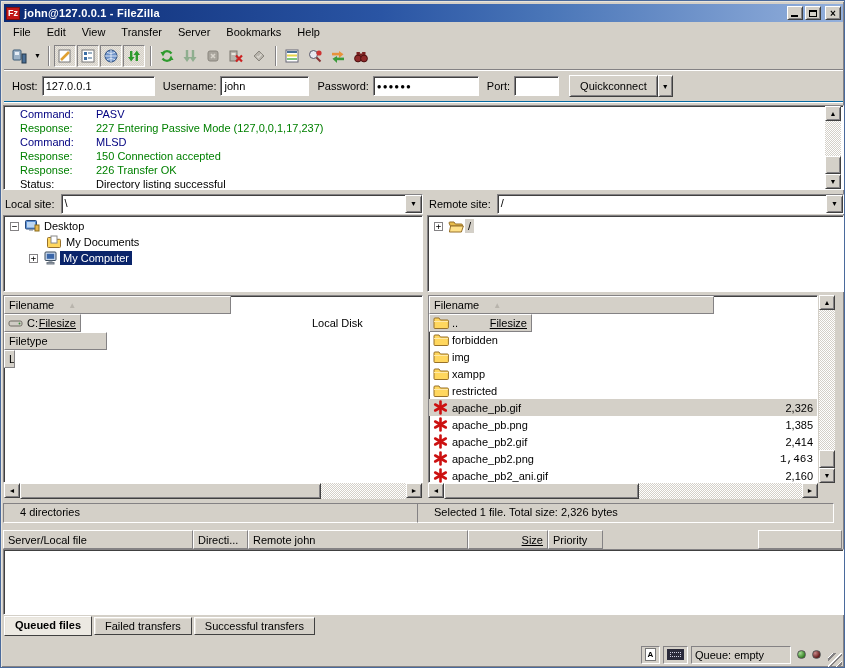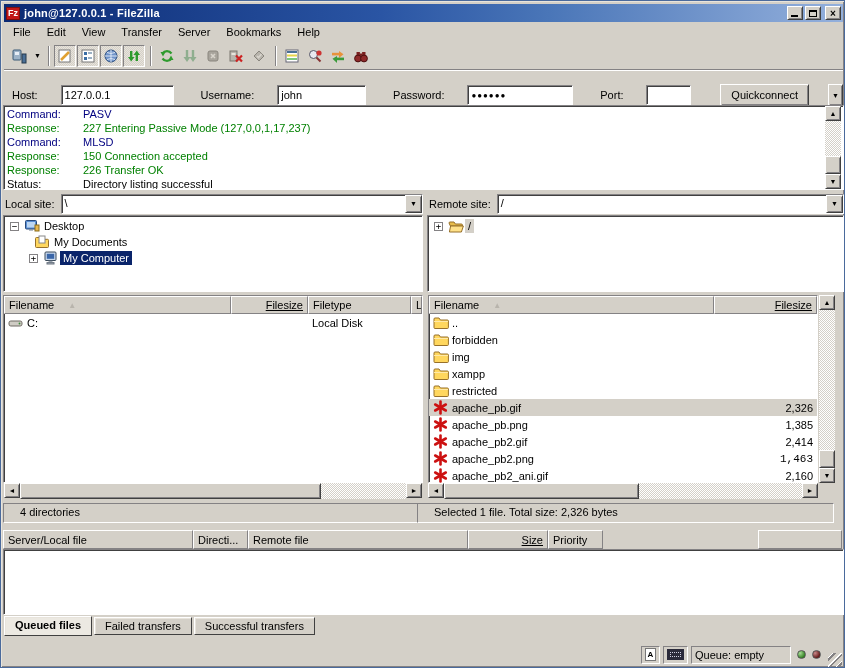--- a/index.html
+++ b/index.html
@@ -40,28 +40,28 @@
     border-bottom:1px solid #848284;box-shadow:0 1px 0 #fff;}
   .tb-btn{width:22px;height:22px;display:flex;align-items:center;justify-content:center;margin-right:1px;}
   .tb-btn.pressed{border:1px solid;border-color:#848284 #fff #fff #848284;
     background-color:#e8e4dc;
     background-image:linear-gradient(45deg,#d4d0c8 25%,transparent 25%,transparent 75%,#d4d0c8 75%),
                      linear-gradient(45deg,#d4d0c8 25%,transparent 25%,transparent 75%,#d4d0c8 75%);
     background-size:2px 2px;background-position:0 0,1px 1px;}
   .tb-sep{width:2px;height:20px;margin:0 4px;border-left:1px solid #848284;border-right:1px solid #fff;}
   .tb-dd{width:13px;height:22px;display:flex;align-items:center;justify-content:center;font-size:7px;}
   
-  .quickbar{left:3px;top:80px;width:839px;height:31px;display:flex;align-items:center;
-    border-bottom:3px solid #0369a1;box-shadow:0 1px 0 #fff;justify-content:space-between;}
+  .quickbar{left:3px;top:70px;width:839px;height:31px;display:flex;align-items:center;
+    border-bottom:1px solid #0369a1;box-shadow:0 1px 0 #fff;}
   .quickbar label{margin:0 4px 0 8px;}
   .qc-input{height:20px;font-family:"Liberation Sans",sans-serif;font-size:11px;padding:1px 3px;outline:none;}
   .qc-btn{height:22px;padding:0 10px;font-size:11px;display:flex;align-items:center;margin-left:10px;}
   .qc-dd{height:22px;width:15px;display:flex;align-items:center;justify-content:center;font-size:7px;}
   
-  .log{left:2px;top:104px;width:841px;height:85px;padding:1px 0 0 3px;line-height:14px;overflow:hidden;}
+  .log{left:2px;top:104px;width:841px;height:85px;padding:1px 0 0 16px;line-height:14px;overflow:hidden;}
   .log-label{display:inline-block;width:76px;}
   .log-line.command{color:#000080;}
   .log-line.response{color:#008000;}
   .log-line.status{color:#000;}
   .log-scroll{right:3px;top:105px;width:16px;height:83px;}
   
   .sb-v{display:flex;flex-direction:column;}
   .sb-h{display:flex;flex-direction:row;}
   .sb-arrow{width:16px;height:15px;display:flex;align-items:center;justify-content:center;font-size:7px;color:#000;flex:none;}
   .sb-track{flex:1;}
@@ -77,21 +77,21 @@
   .tree-row{height:16px;display:flex;align-items:center;white-space:nowrap;}
   .expander{width:9px;height:9px;background:#fff;border:1px solid #848284;font-size:9px;line-height:7px;
     display:flex;align-items:center;justify-content:center;margin-right:5px;flex:none;font-family:"DejaVu Sans Mono",monospace;}
   .exp-none{width:14px;flex:none;}
   .tree-ico{width:17px;height:16px;display:flex;align-items:center;flex:none;}
   .tree-label{padding:1px 3px;}
   .sel-active{background:#0a246a;color:#fff;}
   .sel-inactive{background:#d4d0c8;}
   
   .listpane{background:#fff;}
-  .hdr-row{display:flex;height:18px;}
+  .hdr-row{display:flex;height:18px;flex-direction:column;}
   .col-header{border:1px solid;border-color:#fff #848284 #848284 #fff;background:#d4d0c8;
     padding:2px 4px;overflow:hidden;white-space:nowrap;flex:none;display:flex;align-items:center;}
   .col-header.num{justify-content:flex-end;text-decoration:underline;}
   .sort-glyph{color:#b8b4ac;font-size:8px;margin-left:14px;}
   .file-row{display:flex;height:17px;align-items:center;white-space:nowrap;}
   .file-row .cell{flex:none;overflow:hidden;padding:0 4px;display:flex;align-items:center;height:17px;}
   .file-row .cell.num{justify-content:flex-end;}
   .file-ico{width:17px;height:15px;display:inline-flex;align-items:center;margin-right:2px;flex:none;}
   .sel-row{background:#d4d0c8;}
   .status-panel{border:1px solid;border-color:#848284 #fff #fff #848284;padding:2px 16px;background:#d4d0c8;height:20px;}
@@ -331,21 +331,21 @@
         <span class="tree-ico">
           <svg width="16" height="16" viewBox="0 0 16 16">
             <rect x="1.5" y="2.5" width="11" height="8.5" rx="1" fill="#5a8fd4" stroke="#28497a"></rect>
             <rect x="3" y="4" width="8" height="5.5" fill="#bcd6f2"></rect>
             <rect x="5" y="11" width="4" height="1.6" fill="#8a94a4"></rect>
             <rect x="11" y="7" width="4" height="6" fill="#e8b850" stroke="#8a6d1a"></rect>
           </svg>
         </span>
         <span class="tree-label">Desktop</span>
       </div>
-      <div class="tree-row" style="padding-left: 16px;">
+      <div class="tree-row" style="padding-left: 28px;">
         <span class="exp-none"></span>
         <span class="tree-ico">
           <svg width="16" height="16" viewBox="0 0 16 16">
             <path d="M1.5 4.5 q0-1 1-1 h3.5 l1.3 1.8 h6.2 q1 0 1 1 v6.2 q0 1-1 1 h-11 q-1 0-1-1z" fill="#ffd75e" stroke="#97702a"></path>
             <rect x="5" y="2" width="6" height="7" fill="#fff" stroke="#888"></rect>
           </svg>
         </span>
         <span class="tree-label">My Documents</span>
       </div>
       <div class="tree-row" style="padding-left: 25px;">
@@ -617,21 +617,21 @@
   <div class="abs status-panel" style="left:416px;top:502px;width:417px">Selected 1 file. Total size: 2,326 bytes</div>
 
   <div class="abs queue-hdr" id="queue-hdr">
       <div class="col-header" style="width: 190px;">
         <span>Server/Local file</span>
       </div>
       <div class="col-header" style="width: 55px;">
         <span>Directi...</span>
       </div>
       <div class="col-header" style="width: 220px;">
-        <span>Remote file</span>
+        <span>Remote john</span>
       </div>
       <div class="col-header num" style="width: 80px;">
         <span>Size</span>
       </div>
       <div class="col-header" style="width: 55px;">
         <span>Priority</span>
       </div>
       <div class="col-header" style="width: 155px; margin-top: 43px;">
         <span>Status</span>
       </div>

